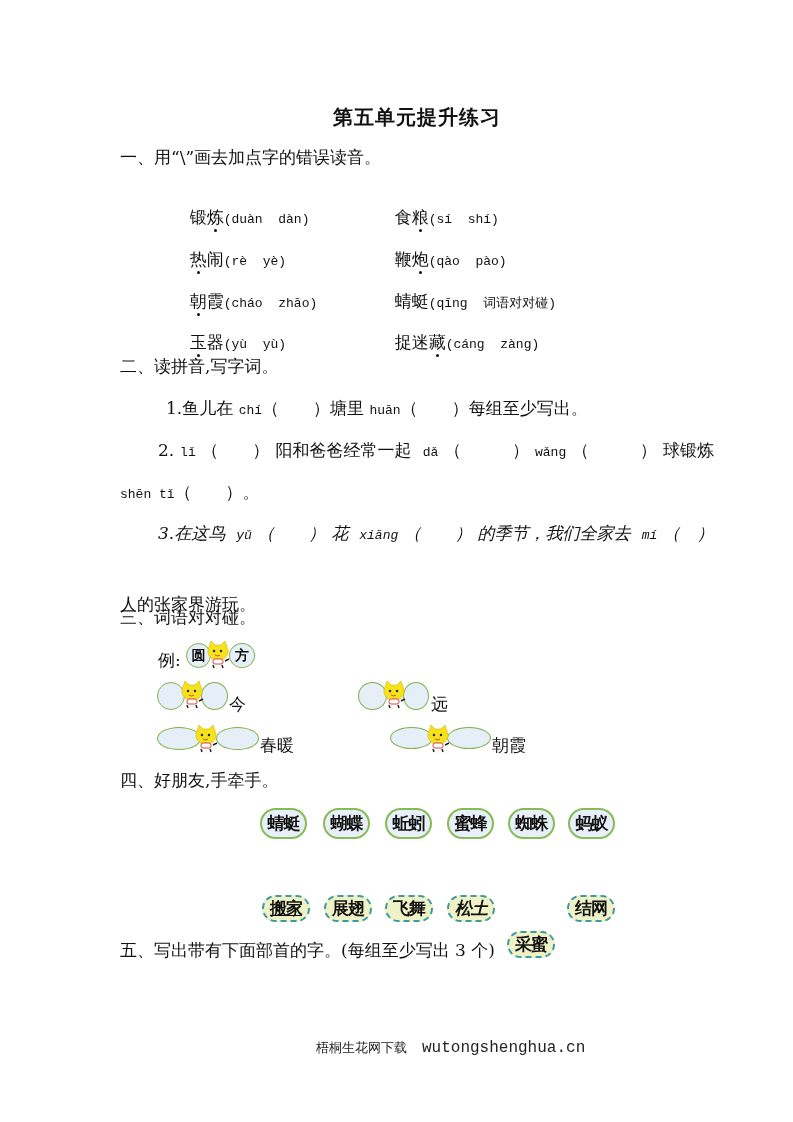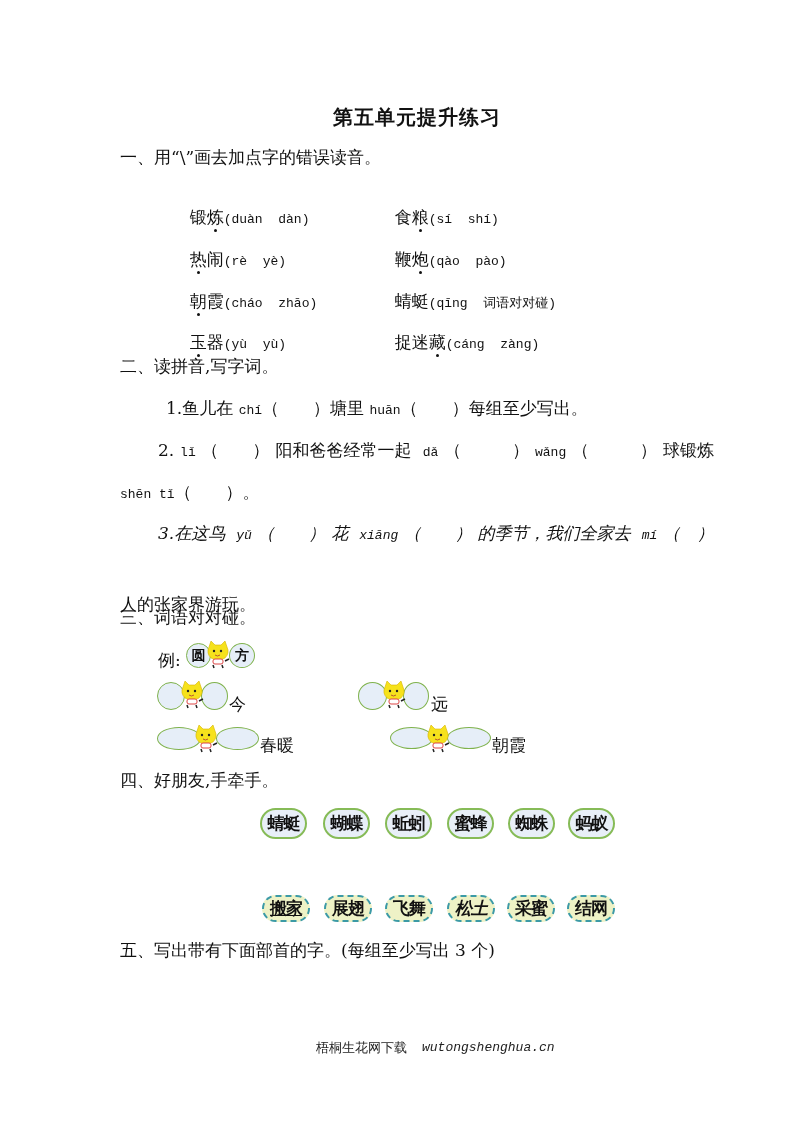--- a/index.html
+++ b/index.html
@@ -178,19 +178,19 @@
 <div class="pill a" style="left:323px; top:808px;">蝴蝶</div>
 <div class="pill a" style="left:385px; top:808px;">蚯蚓</div>
 <div class="pill a" style="left:447px; top:808px;">蜜蜂</div>
 <div class="pill a" style="left:508px; top:808px;">蜘蛛</div>
 <div class="pill a" style="left:568px; top:808px;">蚂蚁</div>
 
 <div class="pill b" style="left:262px; top:895px;text-decoration:underline;">搬家</div>
 <div class="pill b" style="left:324px; top:895px;">展翅</div>
 <div class="pill b" style="left:385px; top:895px;">飞舞</div>
 <div class="pill b" style="left:447px; top:895px;font-style:italic;">松土</div>
-<div class="pill b" style="left:507px; top:895px;">采蜜</div>
+<div class="pill b" style="left:507px; top:931px;">采蜜</div>
 <div class="pill b" style="left:567px; top:895px;font-family:Liberation Serif, serif;">结网</div>
 
 <div class="abs cjk" style="left:120px; top:940px;">五、写出带有下面部首的字。(每组至少写出 3 个)</div>
 
 <div class="abs footer" style="left:316px; top:1040px;">梧桐生花网下载</div>
-<div class="abs footer py" style="left:422px; top:1040px; font-size:13px;font-style:italic;">wutongshenghua.cn</div>
+<div class="abs footer py" style="left:422px; top:1040px; font-size:16px;">wutongshenghua.cn</div>
 
 </body></html>

